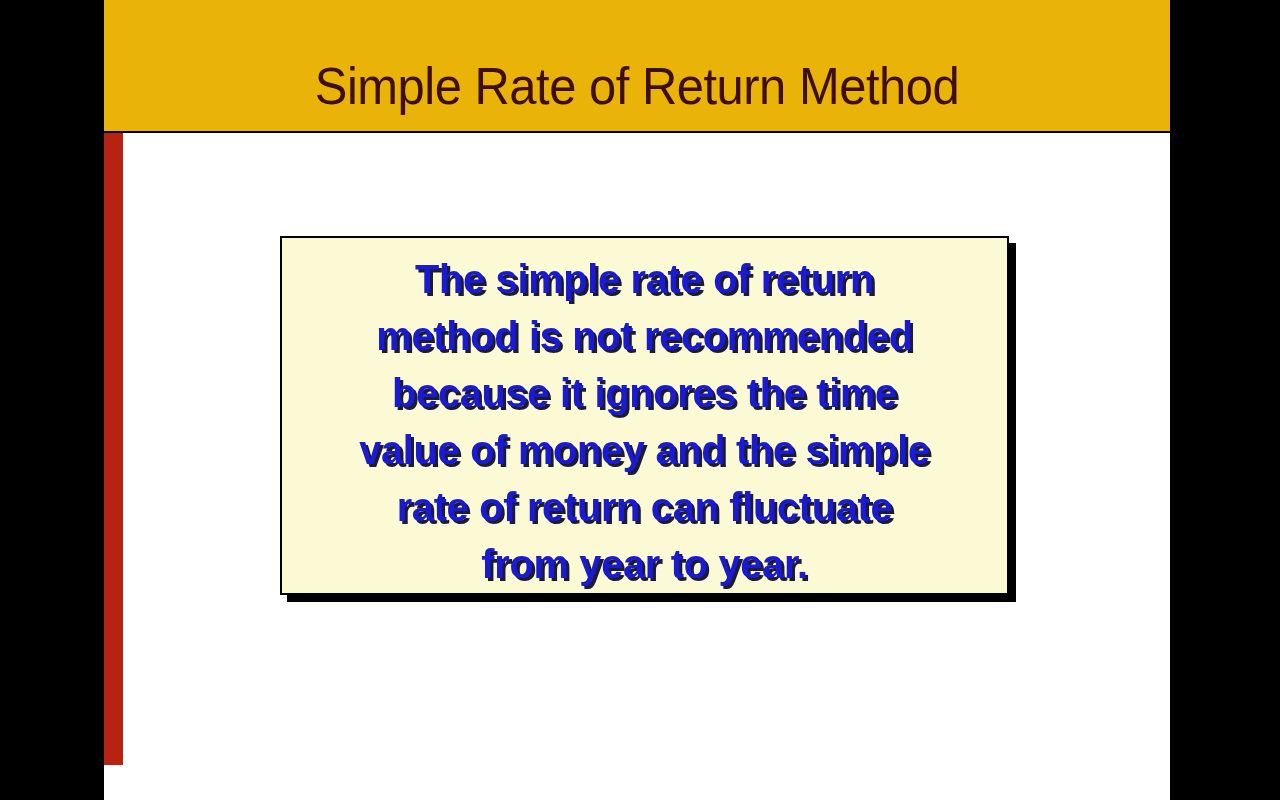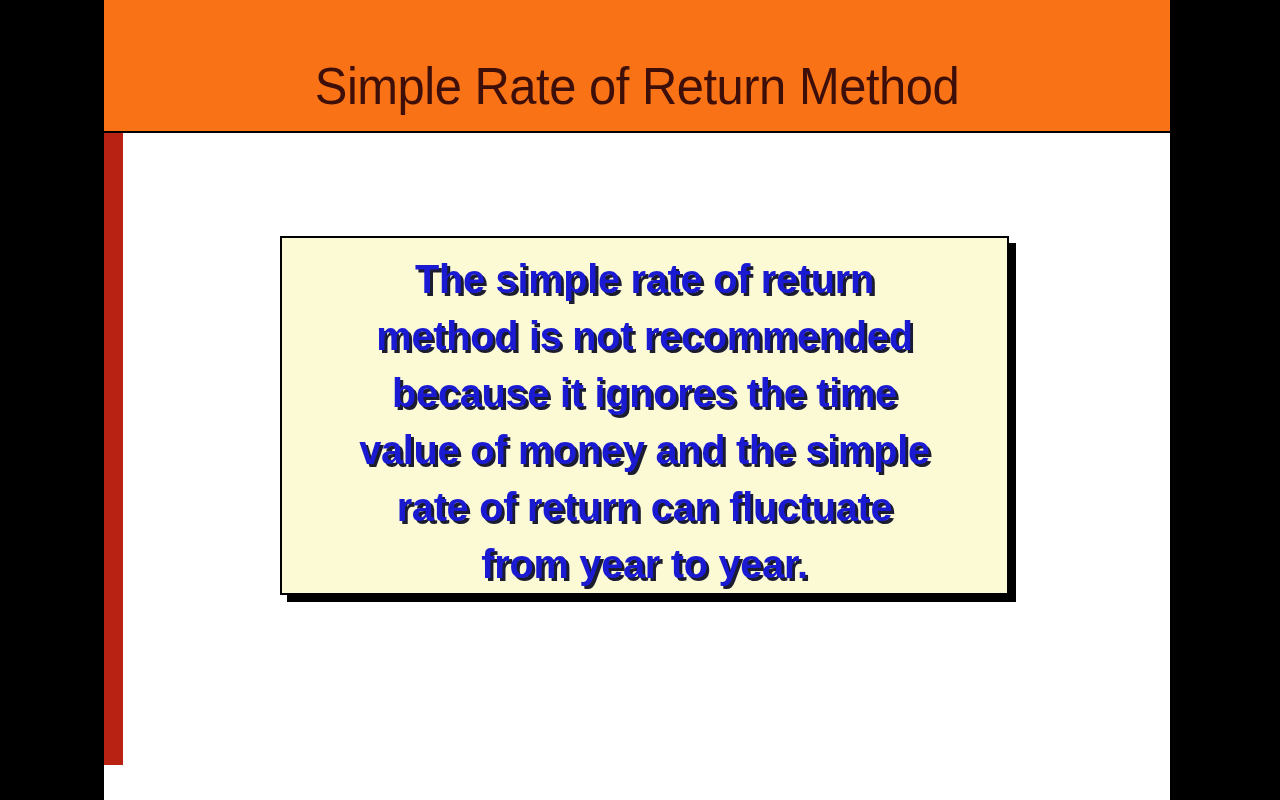--- a/index.html
+++ b/index.html
@@ -31,21 +31,21 @@
     background: #ffffff;
   }
 
   
   #title-banner {
     position: absolute;
     left: 104px;
     top: 0px;
     width: 1066px;
     height: 133px;
-    background: #f97316;
+    background: #eab308;
     border-bottom: 2px solid #000000;
     box-sizing: border-box;
   }
   #title-text {
     position: absolute;
     left: 0;
     right: 0;
     top: 58px;
     text-align: center;
     font-family: "Liberation Sans", "DejaVu Sans", sans-serif;

